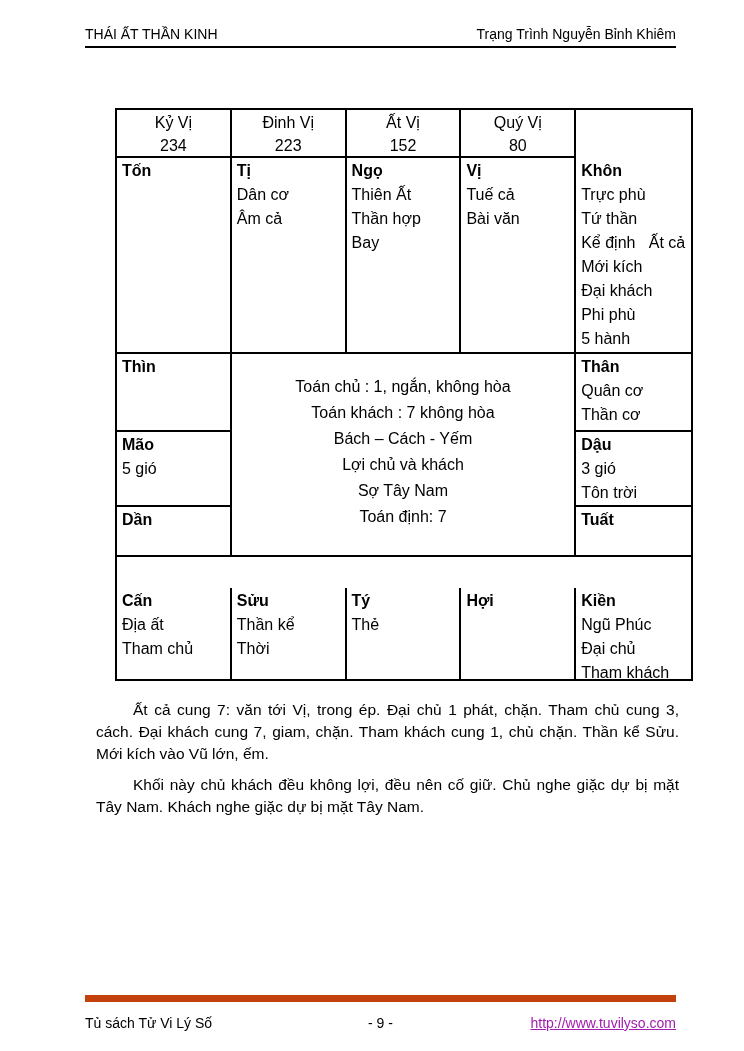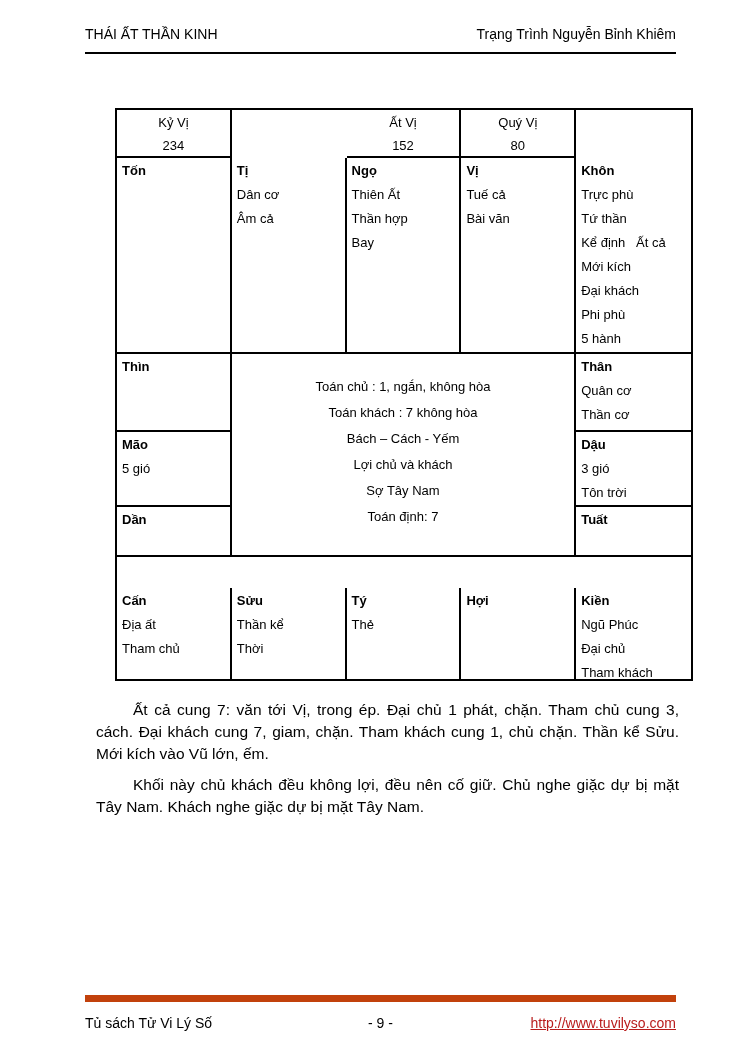--- a/index.html
+++ b/index.html
@@ -4,35 +4,35 @@
 <style>
   html,body{margin:0;padding:0;background:#e8e8e8;}
   .page{
     position:relative;width:744px;height:1051px;background:#ffffff;
     font-family:"Liberation Sans",sans-serif;color:#000;margin:0 auto;overflow:hidden;
   }
   
   .hdr{
     position:absolute;left:85px;top:26px;width:591px;
     display:flex;justify-content:space-between;align-items:flex-end;
-    font-size:14px;border-bottom:2px solid #000;padding-bottom:10px;
+    font-size:14px;border-bottom:2px solid #000;padding-bottom:4px;
   }
   
   .grid{
     position:absolute;left:115px;top:108px;width:578px;height:573px;
     display:grid;grid-template-columns:repeat(5,1fr);
     grid-template-rows:48px 196px 78px 75px 50px 1fr;
     grid-template-areas:
       "h1 h2 h3 h4 h5"
       "ton ti ngo vi khon"
       "thin mid mid mid than"
       "mao mid mid mid dau"
       "dan mid mid mid tuat"
       "can suu ty hoi kien";
-    border:2px solid #000;box-sizing:border-box;font-size:13px;
+    border:2px solid #000;box-sizing:border-box;font-size:16px;
   }
   .cell{
     border-right:2px solid #000;border-bottom:2px solid #000;
     padding:1px 5px;line-height:24px;overflow:hidden;box-sizing:border-box;
   }
   .cell.no-r{border-right:none;}
   .cell.no-b{border-bottom:none;margin-top:31px;}
   .cell-title{font-weight:bold;}
   .cell-line{white-space:pre-wrap;}
   .hcell{text-align:center;line-height:23px;padding-top:1px;}
@@ -51,37 +51,41 @@
   }
   .paras p{margin:0 0 9px 0;text-indent:37px;}
   
   .ftr{
     position:absolute;left:85px;top:995px;width:591px;
     display:flex;border-top:7px solid #c2410c;padding-top:13px;font-size:14px;
   }
   .f-left{flex:1;text-align:left;}
   .f-center{flex:1;text-align:center;}
   .f-right{flex:1;text-align:right;}
-  .f-right a{color:#b91c1c;text-decoration:underline;}
+  .f-right a{color:#a21caf;text-decoration:underline;}
 </style>
 </head>
 <body>
 
 <div class="page">
 
   <div class="hdr">
     <span>THÁI ẤT THẦN KINH</span>
     <span>Trạng Trình Nguyễn Bỉnh Khiêm</span>
   </div>
 
   <div class="grid">
 
     <div class="cell hcell a-h1">
       <div>Kỷ Vị</div>
       <div>234</div>
+    </div>
+    <div class="cell hcell a-h2">
+      <div>Đinh Vị</div>
+      <div>223</div>
     </div>
     <div class="cell hcell a-h3">
       <div>Ất Vị</div>
       <div>152</div>
     </div>
     <div class="cell hcell a-h4">
       <div>Quý Vị</div>
       <div>80</div>
     </div>
 

